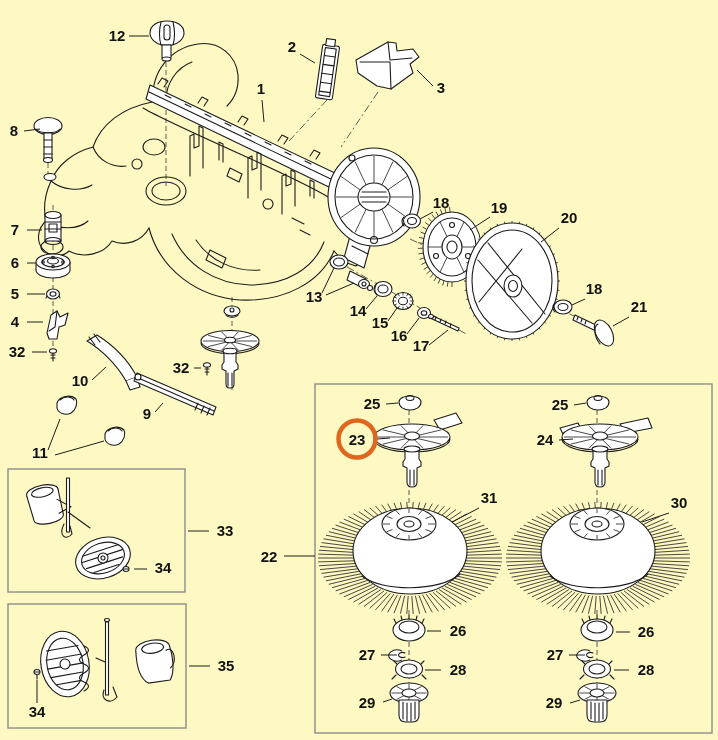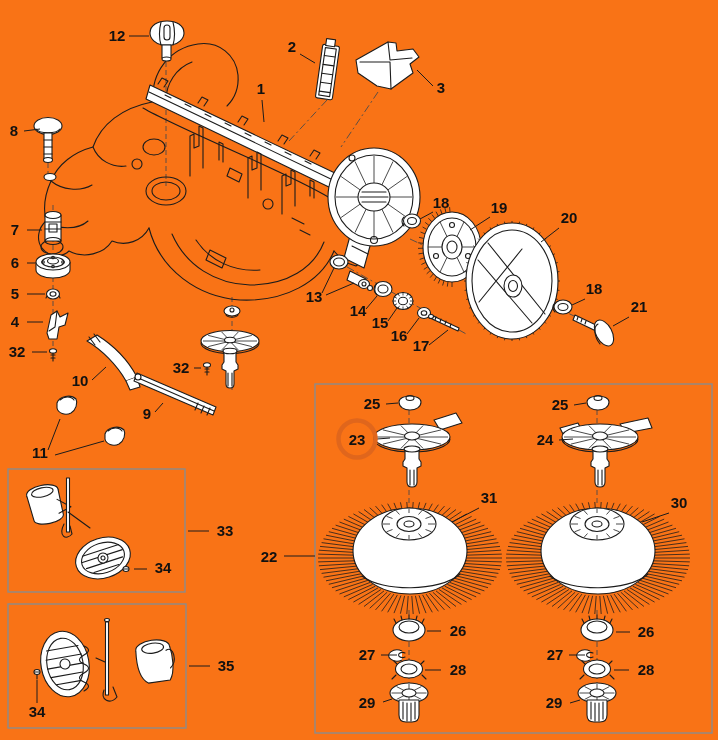--- a/index.html
+++ b/index.html
@@ -1,16 +1,16 @@
 <!DOCTYPE html>
 <html><head>
 <meta charset="utf-8">
 <style>
   body{margin:0;background:#fff}
-  .stage{width:718px;height:740px;position:relative;background:#f97316}
+  .stage{width:718px;height:740px;position:relative;background:#fef9c3}
   svg{display:block}
   .ln{fill:none;stroke:#1c1c1c;stroke-width:1.1;stroke-linecap:round;stroke-linejoin:round}
   .lnf{fill:#fff;stroke:#1c1c1c;stroke-width:1.1;stroke-linejoin:round}
   .fr{stroke:#1c1c1c;stroke-width:0.8}
   .ld{stroke:#1c1c1c;stroke-width:1;fill:none}
   .dash{stroke:#4a4a4a;stroke-width:0.9;stroke-dasharray:5 3;fill:none}
   .dashdot{stroke:#4a4a4a;stroke-width:0.9;stroke-dasharray:8 3 2 3;fill:none}
   .box{fill:none;stroke:#8c8c8c;stroke-width:1.4}
   .callout{font-family:"Liberation Sans",sans-serif;font-size:15px;font-weight:bold;fill:#111;text-anchor:middle}
 </style>

